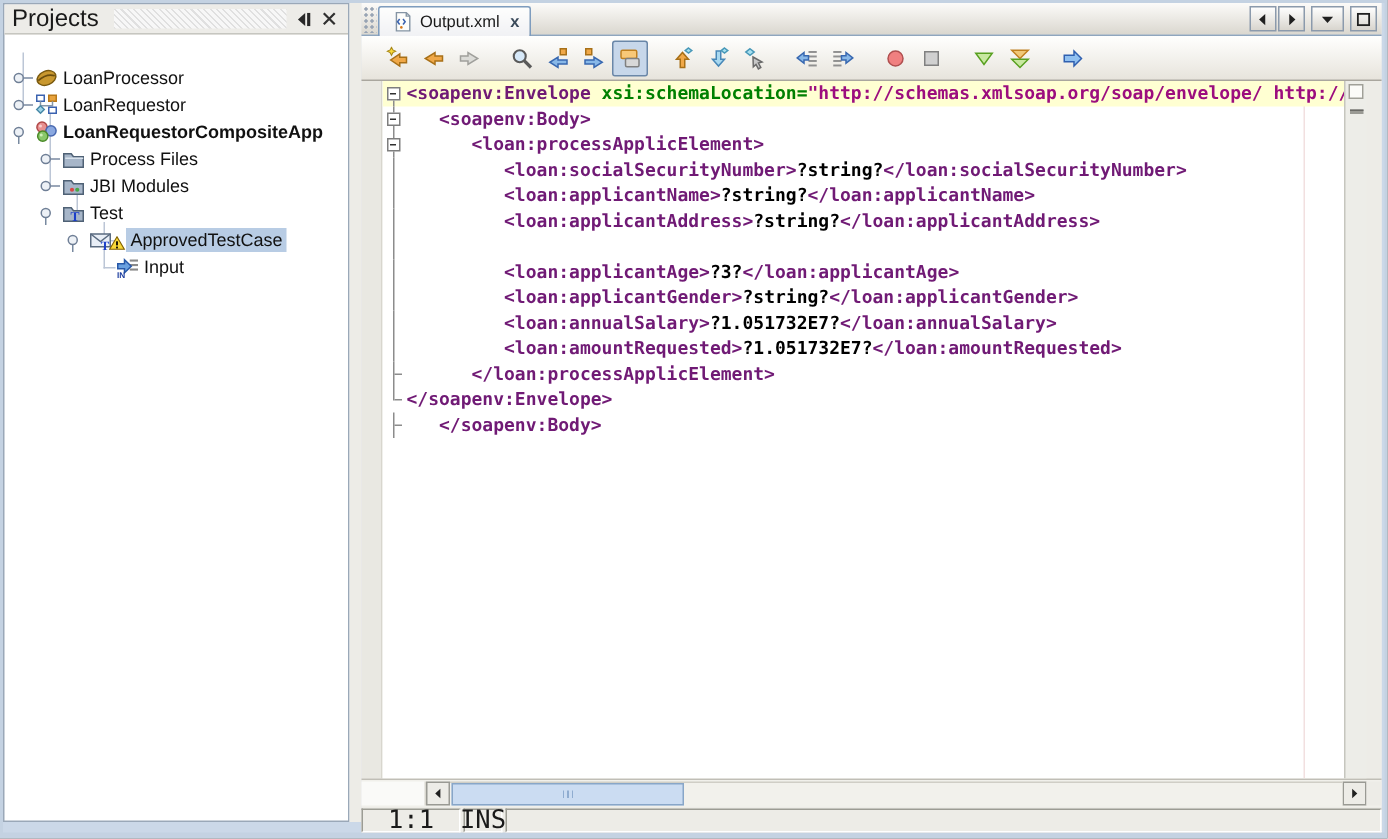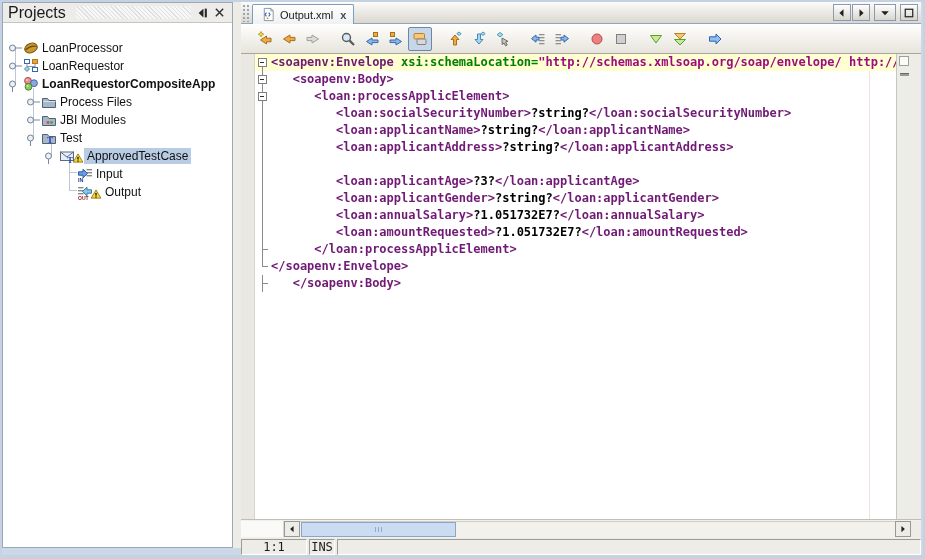--- a/index.html
+++ b/index.html
@@ -10,21 +10,21 @@
 
   
   .sidebar{position:absolute;left:0;top:0;width:231px;height:546px;background:#fff;
     border:1px solid #9AA8B8;display:flex;flex-direction:column;}
   .sb-header{height:20px;background:#EDECE8;border-bottom:1px solid #C6C6C0;
     display:flex;align-items:center;padding:0 5px;flex:none;}
   .sb-title{font-size:16px;color:#1a1a1a;margin-right:6px;}
   .sb-hatch{flex:1;height:13px;margin:0 4px;
     background:repeating-linear-gradient(45deg,#E0E0E0 0 1px,#F7F7F7 1px 3px);}
   .sb-btn{width:16px;height:16px;display:flex;align-items:center;justify-content:center;cursor:default;}
-  .tree{position:relative;flex:1;padding-top:4px;overflow:hidden;margin-top:12px;}
+  .tree{position:relative;flex:1;padding-top:20px;overflow:hidden;}
   .tree-row{height:18px;display:flex;align-items:center;font-size:12px;color:#111;position:relative;z-index:2;}
   .cell16{width:16px;height:16px;flex:none;display:inline-flex;align-items:center;justify-content:center;}
   .cell16 svg{display:block;}
   .warn{width:12px;height:12px;margin-left:-3px;margin-right:0;margin-top:4px;flex:none;z-index:3;}
   .warn svg{display:block;}
   .tree-label{padding:1px 3px;white-space:nowrap;}
   .tree-label.bold{font-weight:bold;}
   .tree-row.selected .tree-label{background:#B8CCE4;}
   .tree-conn{position:absolute;background:#BCC6D6;z-index:1;}
 
@@ -89,21 +89,21 @@
   .sbtn{width:16px;flex:none;background:#EDECE7;border:1px solid #9A9A94;display:flex;align-items:center;justify-content:center;}
   .sbtn svg{display:block;}
   .track{flex:1;position:relative;background:#F2F1EC;border-top:1px solid #D0CEC6;}
   .thumb{position:absolute;left:1px;top:0;bottom:0;width:155px;background:#CBDCF2;border:1px solid #88A6C8;}
   .thumb::before{content:'';position:absolute;left:50%;top:4px;bottom:4px;width:8px;margin-left:-4px;
     background:repeating-linear-gradient(90deg,#8FACD0 0 1px,transparent 1px 3px);}
 
   
   .statusbar{height:17px;flex:none;background:#EDECE7;display:flex;gap:2px;padding-top:1px;}
   .scell{border:1px solid;border-color:#9C9C94 #FFFFFF #FFFFFF #9C9C94;background:#EDECE7;
-    font-family:"DejaVu Sans Mono","Liberation Mono",monospace;font-size:12px;color:#1a1a1a;
+    font-family:"DejaVu Sans Mono","Liberation Mono",monospace;font-size:17px;color:#1a1a1a;
     display:flex;align-items:center;justify-content:center;}
   .sc-pos{width:66px;} .sc-ins{width:26px;} .sc-rest{flex:1;}
 </style>
 </head>
 <body>
 
 <div class="window">
   <div class="inner">
 
     <div class="sidebar">
@@ -248,40 +248,20 @@
             <span class="cell16">
               <svg width="16" height="16" viewBox="0 0 16 16">
                 <rect x="9.5" y="3" width="5.5" height="1.4" fill="#8A8A8A"></rect>
                 <rect x="9.5" y="6" width="5.5" height="1.4" fill="#8A8A8A"></rect>
                 <rect x="9.5" y="9" width="5.5" height="1.4" fill="#8A8A8A"></rect>
                 <path d="M1.5 5.8 h4.5 V3.2 L10.5 7.5 L6 11.8 V9.2 H1.5 z" fill="#6AA0E0" stroke="#2858A8"></path>
                 <text x="1" y="15.5" font-size="5.5" font-weight="bold" fill="#2040A0" font-family="Liberation Sans,sans-serif">IN</text>
               </svg>
             </span>
             <span class="tree-label">Input</span>
-          </div>
-          <div class="tree-row" style="padding-left: 58px;">
-            <span class="cell16"></span>
-            <span class="cell16">
-              <svg width="16" height="16" viewBox="0 0 16 16">
-                <rect x="1" y="3" width="5.5" height="1.4" fill="#8A8A8A"></rect>
-                <rect x="1" y="6" width="5.5" height="1.4" fill="#8A8A8A"></rect>
-                <rect x="1" y="9" width="5.5" height="1.4" fill="#8A8A8A"></rect>
-                <path d="M14.5 5.8 h-4.5 V3.2 L5.5 7.5 L10 11.8 V9.2 h4.5 z" fill="#8AC8E8" stroke="#3878A8"></path>
-                <text x="1" y="15.5" font-size="5" font-weight="bold" fill="#8B1A1A" font-family="Liberation Sans,sans-serif">OUT</text>
-              </svg>
-            </span>
-            <span class="warn">
-              <svg width="12" height="12" viewBox="0 0 16 16">
-                <path d="M8 2.5 L14.5 13.5 H1.5 Z" fill="#F8D838" stroke="#806000"></path>
-                <rect x="7.2" y="6.5" width="1.6" height="3.6" fill="#000"></rect>
-                <rect x="7.2" y="11.2" width="1.6" height="1.6" fill="#000"></rect>
-              </svg>
-            </span>
-            <span class="tree-label">Output</span>
           </div>
           <div class="tree-conn" style="left: 12px; top: 12px; width: 1px; height: 36px;"></div>
           <div class="tree-conn" style="left: 30px; top: 53px; width: 1px; height: 49px;"></div>
           <div class="tree-conn" style="left: 48px; top: 107px; width: 1px; height: 13px;"></div>
           <div class="tree-conn" style="left: 66px; top: 125px; width: 1px; height: 31px;"></div>
           <div class="tree-conn" style="left: 66px; top: 137px; width: 8px; height: 1px;"></div>
           <div class="tree-conn" style="left: 66px; top: 155px; width: 8px; height: 1px;"></div>
         </div>
     </div>
 

